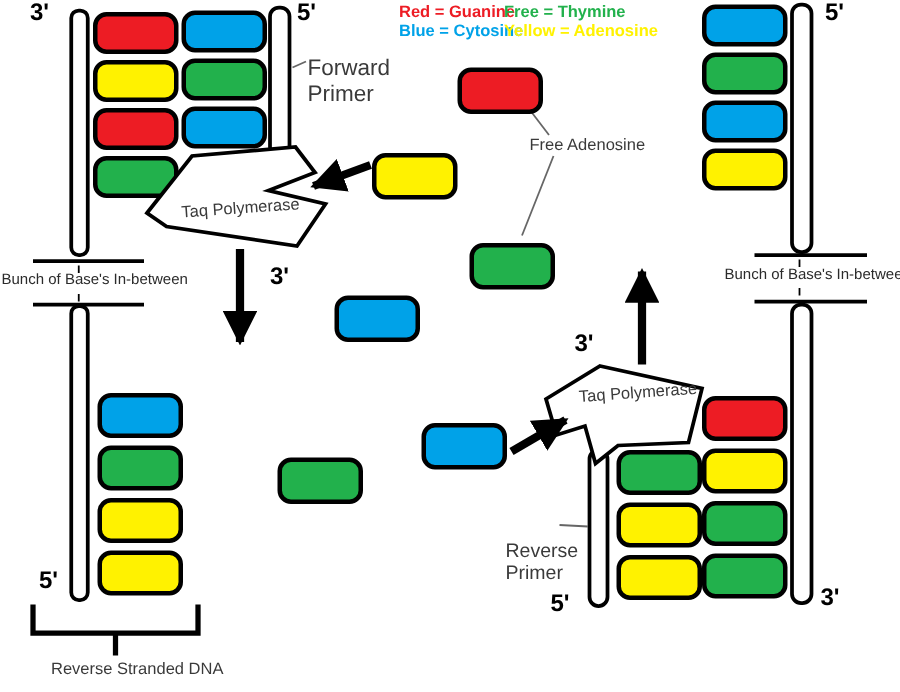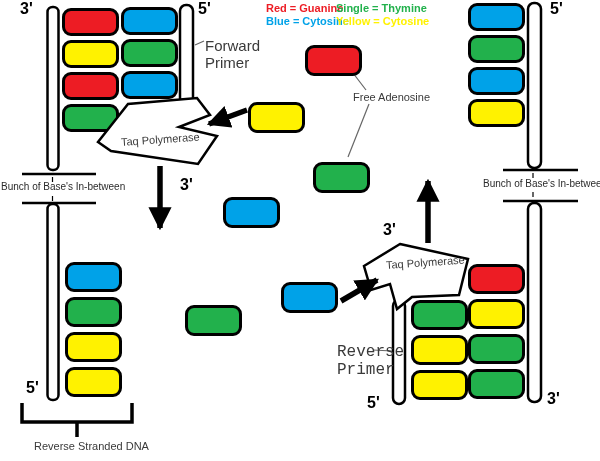--- a/index.html
+++ b/index.html
@@ -127,32 +127,32 @@
     <g stroke="#000" stroke-width="5.5" marker-end="url(#ah)">
       <line x1="247" y1="110" x2="209" y2="124"></line>
       <line x1="160" y1="166" x2="160" y2="228"></line>
       <line x1="428" y1="243" x2="428" y2="181"></line>
       <line x1="341" y1="301" x2="377" y2="280"></line>
     </g>
   </svg>
 
   <div id="legend">
     <span style="color: rgb(237, 28, 36);">Red = Guanine</span>
-    <span style="color: rgb(34, 177, 76);">Single = Thymine</span>
+    <span style="color: rgb(34, 177, 76);">Free = Thymine</span>
     <span style="color: rgb(0, 162, 232);">Blue = Cytosine</span>
-    <span style="color: rgb(255, 242, 0);">Yellow = Cytosine</span>
+    <span style="color: rgb(255, 242, 0);">Yellow = Adenosine</span>
   </div>
 
   <div class="lbl wrap-2" style="left:205px;top:37px;font-size:15px;">Forward Primer</div>
   <div class="lbl taq-label" style="left:121px;top:136px;">Taq Polymerase</div>
   <div class="lbl taq-label" style="left:386px;top:259px;">Taq Polymerase</div>
   <div class="lbl" style="left:353px;top:91px;">Free Adenosine</div>
   <div class="lbl bunch" style="left:1px;top:181px;">Bunch of Base's In-between</div>
   <div class="lbl bunch" style="left:483px;top:178px;">Bunch of Base's In-between</div>
-  <div class="lbl wrap-2" style="left:337px;top:343px;font-size:16px;font-family:Liberation Mono, monospace;">Reverse Primer</div>
+  <div class="lbl wrap-2" style="left:337px;top:360px;font-size:13px;">Reverse Primer</div>
   <div class="lbl" style="left:34px;top:440px;">Reverse Stranded DNA</div>
 
   <div class="terminal" style="left:20px;top:0px;">3'</div>
   <div class="terminal" style="left:198px;top:0px;">5'</div>
   <div class="terminal" style="left:180px;top:176px;">3'</div>
   <div class="terminal" style="left:26px;top:379px;">5'</div>
   <div class="terminal" style="left:550px;top:0px;">5'</div>
   <div class="terminal" style="left:383px;top:221px;">3'</div>
   <div class="terminal" style="left:367px;top:394px;">5'</div>
   <div class="terminal" style="left:547px;top:390px;">3'</div>

